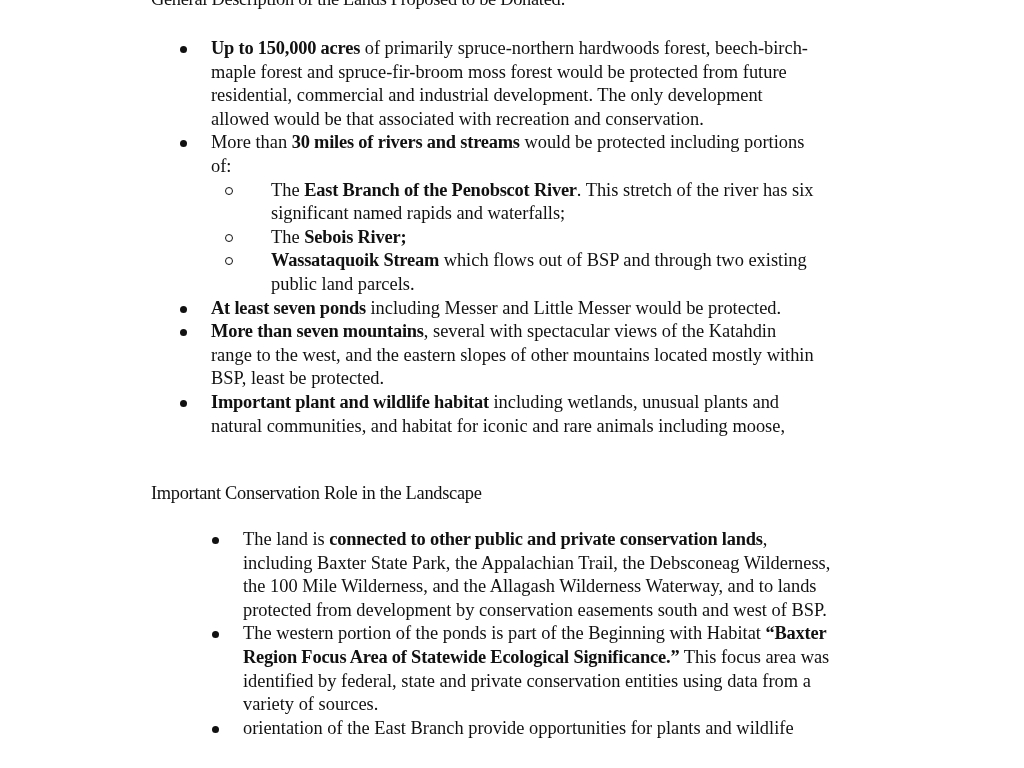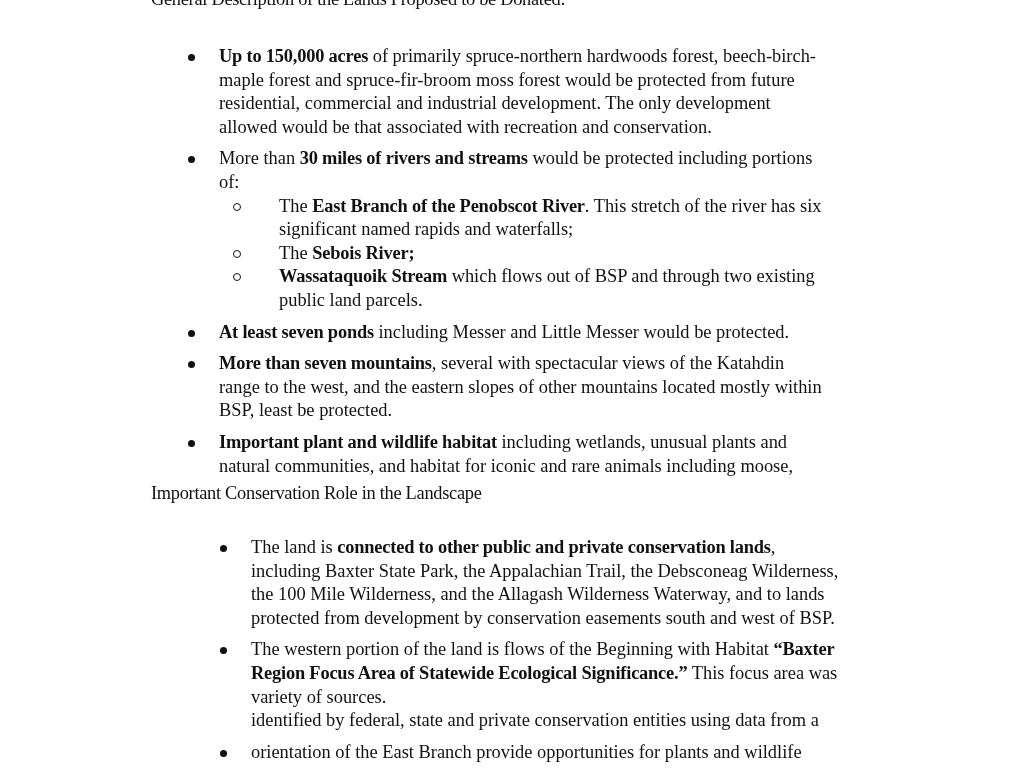--- a/index.html
+++ b/index.html
@@ -10,21 +10,21 @@
     color:#111111;
     font-size:18.4px;
     line-height:23.6px;
   }
   .page { position:absolute; left:0; top:0; width:1024px; height:768px; }
   .heading {
     position:absolute; left:151px; font-weight:normal; white-space:nowrap;
     letter-spacing:-0.3px;
   }
   .list { position:absolute; left:0; width:1024px; margin:0; padding:0; list-style:none; }
-  .item { position:relative; padding-left:211px; width:665px; margin:8px; }
+  .item { position:relative; padding-left:211px; width:665px; margin:0; }
   .bullet {
     position:absolute; left:180px; top:9px; width:7px; height:7px;
     background:#111; border-radius:50%;
   }
   .sub { list-style:none; margin:0; padding:0; }
   .subitem { position:relative; padding-left:60px; width:605px; }
   .circle {
     position:absolute; left:14px; top:8px; width:6px; height:6px;
     border:1.3px solid #111; border-radius:50%;
   }
@@ -86,23 +86,23 @@
   <ul class="list" style="top:528px;padding-left:32px;">
       <li class="item">
         <span class="bullet"></span>
         <span class="line"><span>The land is </span><b>connected to other public and private conservation lands</b><span>,</span></span>
         <span class="line"><span>including Baxter State Park, the Appalachian Trail, the Debsconeag Wilderness,</span></span>
         <span class="line"><span>the 100 Mile Wilderness, and the Allagash Wilderness Waterway, and to lands</span></span>
         <span class="line"><span>protected from development by conservation easements south and west of BSP.</span></span>
       </li>
       <li class="item">
         <span class="bullet"></span>
-        <span class="line"><span>The western portion of the land is flows of the Beginning with Habitat </span><b>“Baxter</b></span>
+        <span class="line"><span>The western portion of the ponds is part of the Beginning with Habitat </span><b>“Baxter</b></span>
         <span class="line"><b>Region Focus Area of Statewide Ecological Significance.”</b><span> This focus area was</span></span>
+        <span class="line"><span>identified by federal, state and private conservation entities using data from a</span></span>
         <span class="line"><span>variety of sources.</span></span>
-        <span class="line"><span>identified by federal, state and private conservation entities using data from a</span></span>
       </li>
       <li class="item">
         <span class="bullet"></span>
         <span class="line"><span>orientation of the East Branch provide opportunities for plants and wildlife</span></span>
       </li>
     </ul>
 </div>
 
 </body></html>

